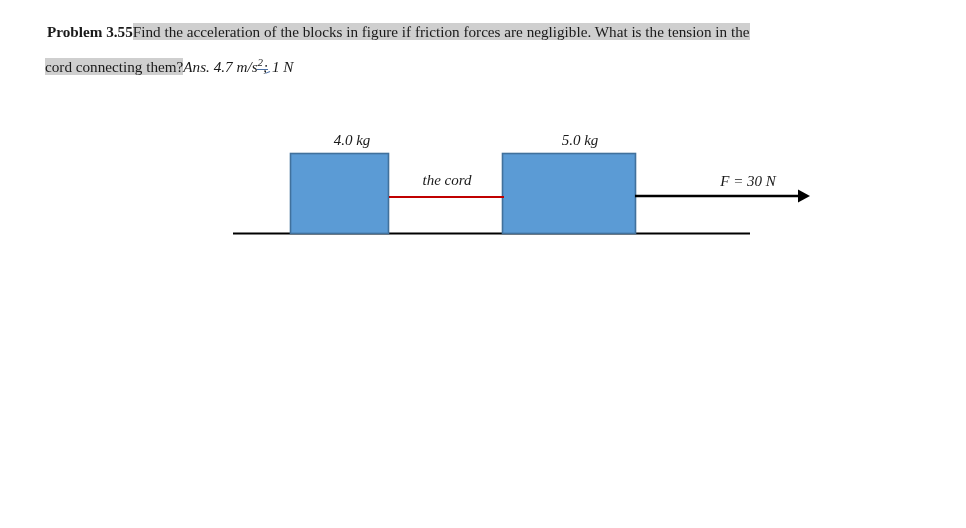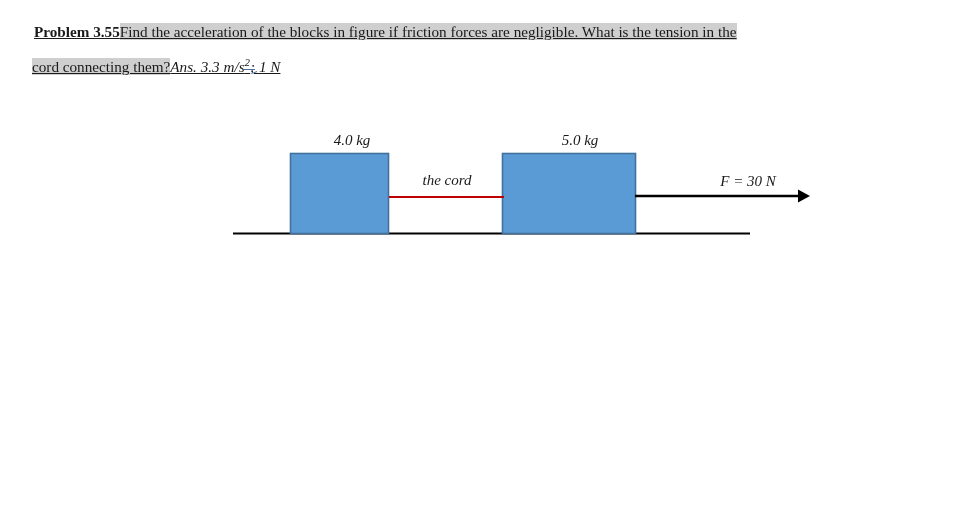--- a/index.html
+++ b/index.html
@@ -14,24 +14,23 @@
     position: relative;
     overflow: hidden;
     font-family: "Liberation Serif", "DejaVu Serif", serif;
     color: #1a1a1a;
     -webkit-font-smoothing: antialiased;
   }
 
   
   #problem-statement {
     position: absolute;
-    left: 32px;
+    left: 45px;
     top: 16px;
     width: 906px;
-    text-decoration: underline;
   }
   .prob-line {
     font-size: 15.2px;
     line-height: 31px;
     white-space: nowrap;
   }
   .hl {
     background: #cfcfcf;
   }
   .prob-label {
@@ -93,21 +92,21 @@
     fill: #1a1a1a;
   }
 </style>
 </head>
 <body>
 
 <div id="problem-statement">
 
   <div class="prob-line"><span class="lead-sliver"></span><span class="prob-label">Problem 3.55</span><span class="hl">Find the acceleration of the blocks in figure if friction forces are negligible. What is the tension in the</span></div>
 
-  <div class="prob-line"><span class="hl">cord connecting them?</span><span class="ans-text"><span>Ans. 3.3 m/s</span><span class="sup2">2</span><span>; 1 N</span></span></div>
+  <div class="prob-line"><span class="hl">cord connecting them?</span><span class="ans-text"><span>Ans. 4.7 m/s</span><span class="sup2">2</span><span>; 1 N</span></span></div>
 
 </div>
 
 <div id="figure">
   <svg width="966" height="528" viewBox="0 0 966 528" xmlns="http://www.w3.org/2000/svg">
 
     <line x1="233" y1="233.5" x2="750" y2="233.5" stroke="#000000" stroke-width="2.2"></line>
 
     <rect x="290.5" y="153.5" width="98" height="80" fill="#5b9bd5" stroke="#41719c" stroke-width="1.6"></rect>
 

